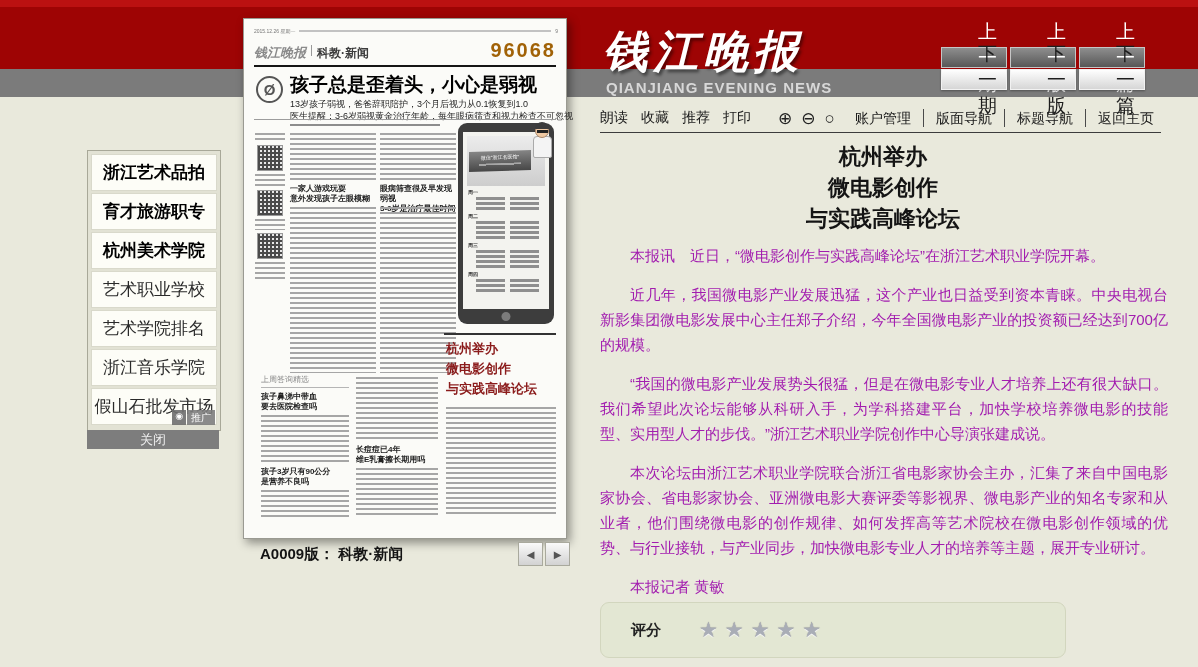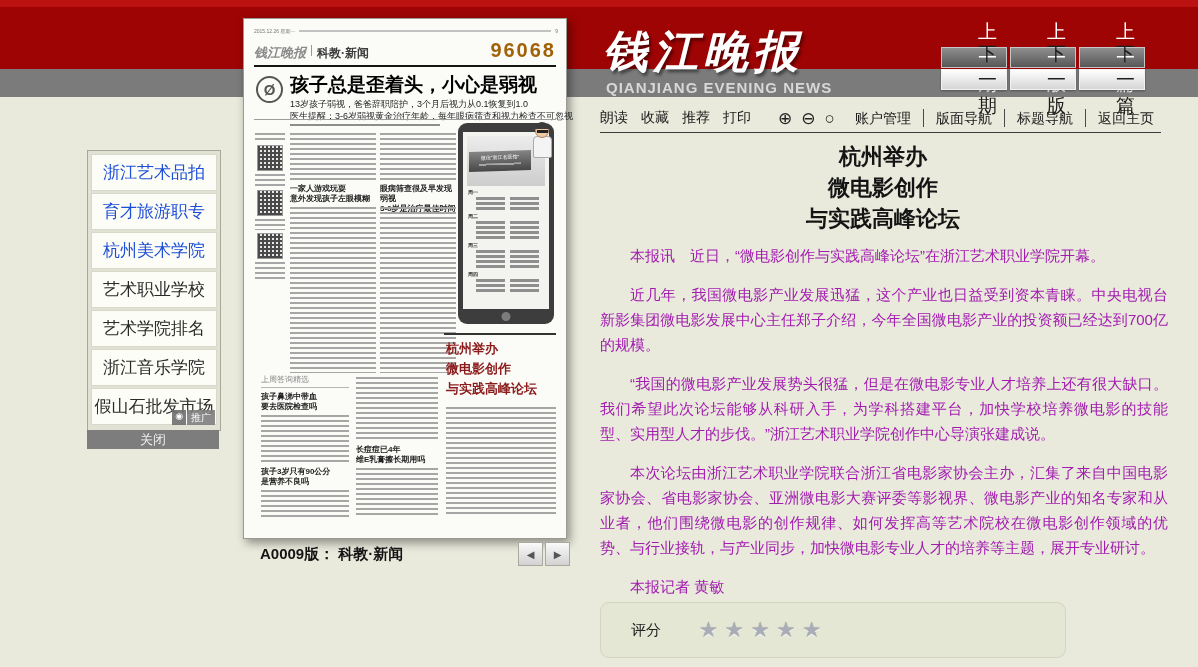--- a/index.html
+++ b/index.html
@@ -18,21 +18,21 @@
 
   
   .nav-grid{position:absolute;left:941px;top:47px;display:grid;grid-template-columns:66px 66px 66px;grid-auto-rows:21px;gap:1px 3px;}
   .nav-btn{display:flex;align-items:center;justify-content:center;font-size:19px;cursor:pointer;box-sizing:border-box;padding-left:36px;}
   .nav-btn.dark{background:linear-gradient(#8e8e8e,#575757);color:#fff;border:1px solid #c6c6c6;}
   .nav-btn.light{background:linear-gradient(#fefefe,#d6d6d6);color:#1d1d1d;border:1px solid #f2f2f2;box-shadow:0 1px 2px rgba(0,0,0,.35);}
 
   
   .ad-panel{position:absolute;left:87px;top:150px;width:126px;background:#e2e2d4;border:1px solid #a8a898;padding:3px;}
   .ad-item{background:#fdfdf7;border:1px solid #d9d9cb;height:35px;margin-bottom:2px;display:flex;align-items:center;justify-content:center;font-size:17px;color:#2a2a2a;cursor:pointer;}
-  .ad-item.bold{font-weight:normal;color:#1d4ed8;}
+  .ad-item.bold{font-weight:bold;color:#000000;}
   .ad-promo{position:relative;margin:-17px 2px 2px auto;width:max-content;display:flex;gap:1px;z-index:2;}
   .chip{background:rgba(125,125,125,.9);color:#fff;font-size:10px;line-height:13px;padding:1px 4px;}
   .chip-ic{background:rgba(110,110,110,.9);color:#fff;font-size:9px;line-height:13px;padding:0 3px;}
   .ad-close{position:absolute;left:87px;top:430px;width:132px;height:19px;background:#7d7d7d;color:#f0f0f0;font-size:13px;display:flex;align-items:center;justify-content:center;cursor:pointer;}
 
   
   .thumb{position:absolute;left:243px;top:18px;width:322px;height:519px;background:#fbfbf8;border:1px solid #9a9a92;box-shadow:3px 4px 9px rgba(0,0,0,.4);}
   .thumb *{box-sizing:border-box;}
   .abs{position:absolute;}
   .ftx{background-image:repeating-linear-gradient(180deg,#a6a6a6 0px,#a6a6a6 2px,transparent 2px,transparent 5px);}
@@ -90,21 +90,21 @@
   
   .article-title{position:absolute;left:600px;top:141px;width:566px;text-align:center;
      font-size:22px;font-weight:bold;color:#141414;line-height:31px;}
   .article-body{position:absolute;left:600px;top:243px;width:568px;font-size:15px;color:#a21caf;line-height:25px;}
   .article-body p{margin:0 0 14px 0;text-indent:2em;text-align:justify;}
   .article-body p.byline{text-align:left;}
 
   
   .rating-box{position:absolute;left:600px;top:602px;width:464px;height:54px;background:#e3e7d3;
      border:1px solid #d2d6be;border-radius:9px;display:flex;align-items:center;}
-  .rating-label{font-size:15px;font-weight:normal;color:#222;margin-left:30px;}
+  .rating-label{font-size:15px;font-weight:bold;color:#222;margin-left:30px;}
   .stars{margin-left:38px;font-size:21px;color:#a9adb6;letter-spacing:7px;text-shadow:0 1px 1px #fff,0 0 1px #5c5c66;}
   .stars span{cursor:pointer;}
 </style>
 </head>
 <body>
 
 <div class="canvas">
 
   <div class="red-band">
       <div class="red-band-top"></div>

